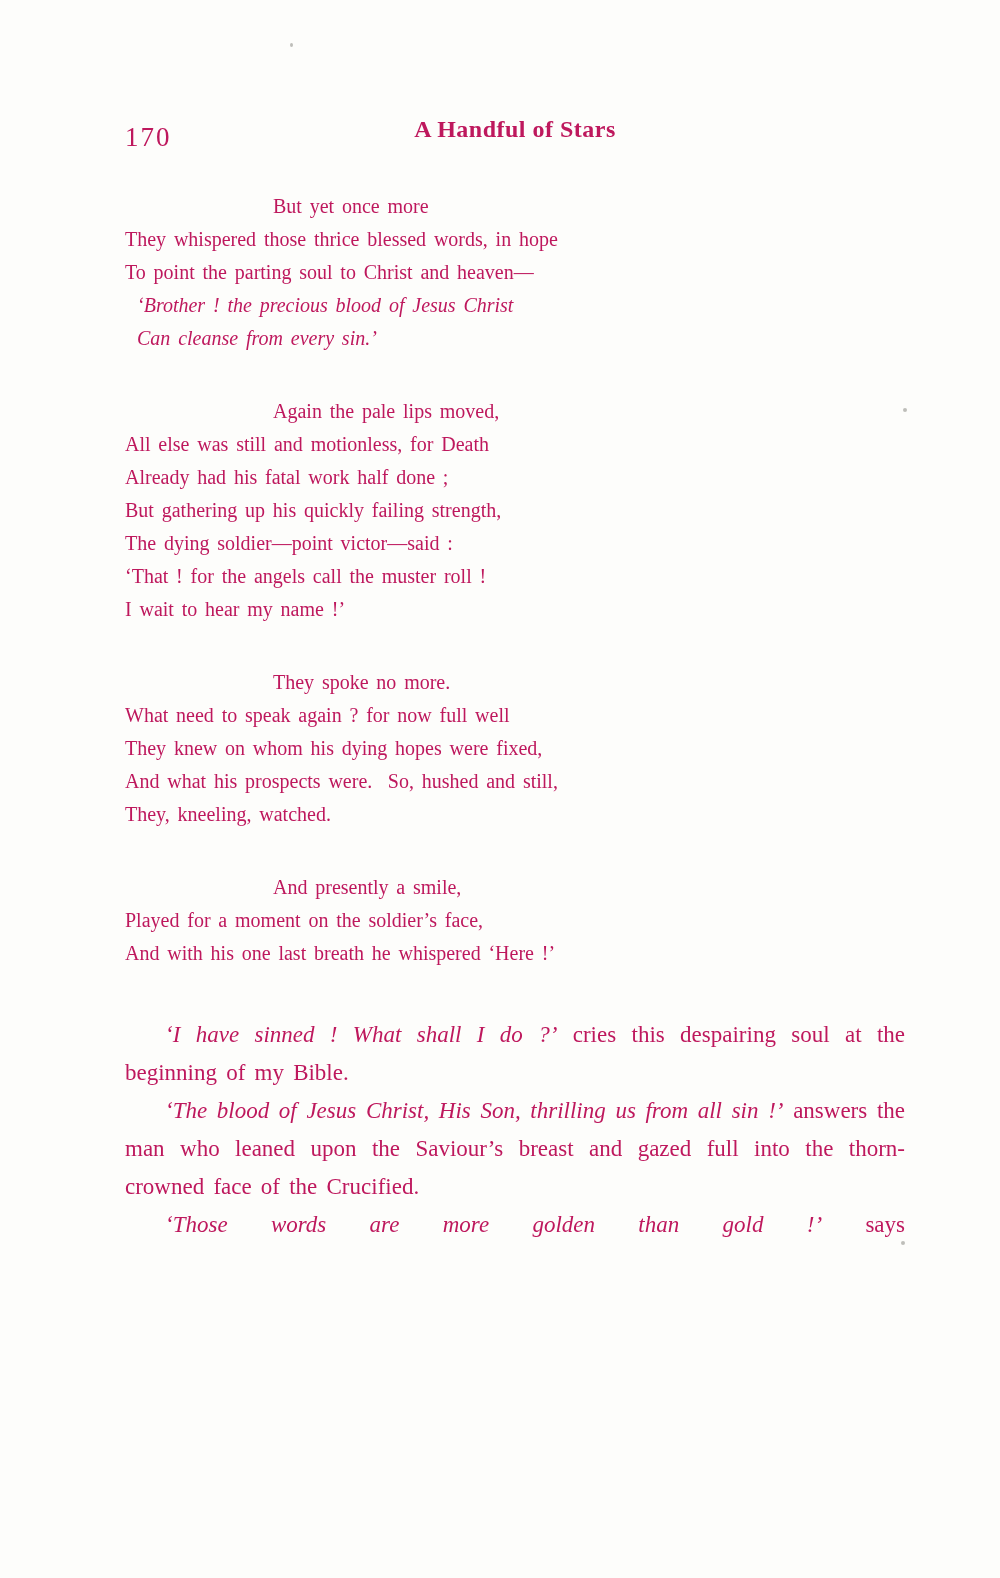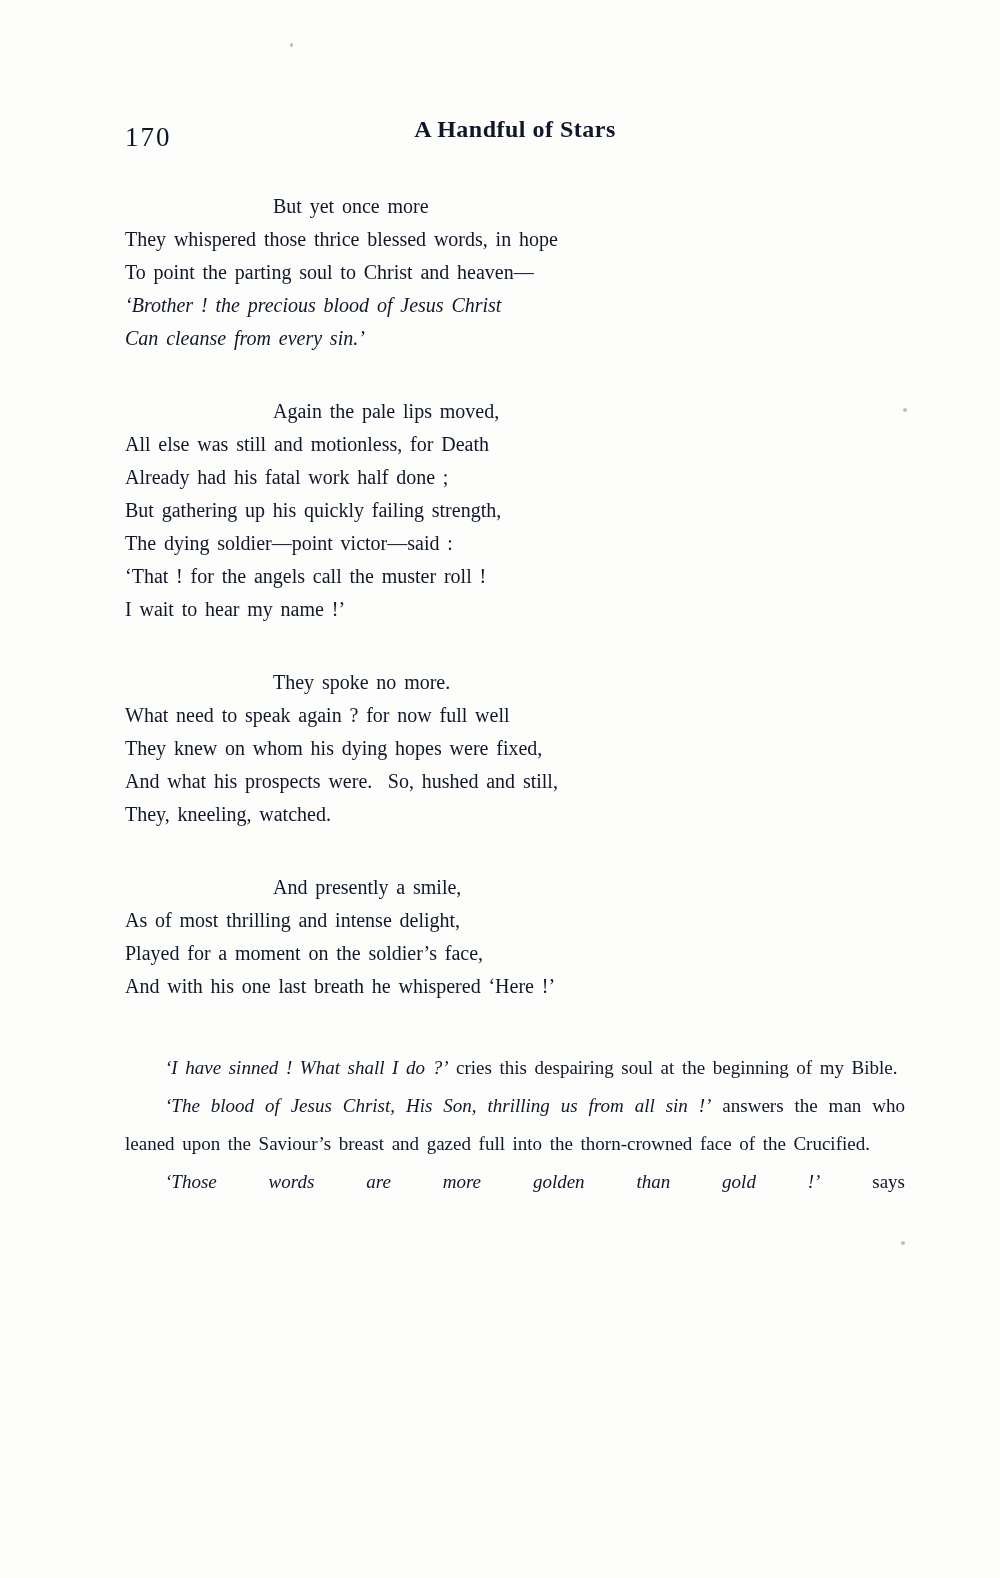--- a/index.html
+++ b/index.html
@@ -6,21 +6,21 @@
     margin: 0;
     padding: 0;
     background: #ffffff;
   }
   .page {
     position: relative;
     width: 1000px;
     height: 1578px;
     background: #fdfdfb;
     font-family: "Liberation Serif", "DejaVu Serif", serif;
-    color: #0f172a;
+    color: #be185d;
     overflow: hidden;
     box-sizing: border-box;
   }
   .content {
     padding: 116px 95px 0 125px;
   }
   
   .page-header {
     position: relative;
     height: 42px;
@@ -54,24 +54,25 @@
     margin-bottom: 8px;
   }
   .poem-line {
     white-space: nowrap;
   }
   .poem-line.indent {
     padding-left: 148px;
   }
   .poem-line.italic {
     font-style: italic;
+    margin-left: 12px;
   }
   
   .prose {
-    font-size: 19px;
+    font-size: 23px;
     line-height: 38px;
     text-align: justify;
     word-spacing: 0.15em;
   }
   .prose p {
     margin: 0;
     text-indent: 40px;
   }
   .prose p em {
     font-style: italic;
@@ -125,21 +126,20 @@
         </div>
         <div class="stanza">
           <div class="poem-line indent">They spoke no more.</div>
           <div class="poem-line">What need to speak again ? for now full well</div>
           <div class="poem-line">They knew on whom his dying hopes were fixed,</div>
           <div class="poem-line">And what his prospects were.&nbsp; So, hushed and still,</div>
           <div class="poem-line">They, kneeling, watched.</div>
         </div>
         <div class="stanza">
           <div class="poem-line indent">And presently a smile,</div>
-          <div class="poem-line">As of most thrilling and intense delight,</div>
           <div class="poem-line">Played for a moment on the soldier’s face,</div>
           <div class="poem-line">And with his one last breath he whispered ‘Here !’</div>
         </div>
       </section>
 
     <section class="prose">
         <p class="prose-para"><em>‘I have sinned !  What shall I do ?’</em> cries this despairing soul at the beginning of my Bible.</p>
         <p class="prose-para"><em>‘The blood of Jesus Christ, His Son, thrilling us from all sin !’</em> answers the man who leaned upon the Saviour’s breast and gazed full into the thorn-crowned face of the Crucified.</p>
         <p class="prose-para stretch"><em>‘Those words are more golden than gold !’</em> says</p>
       </section>

